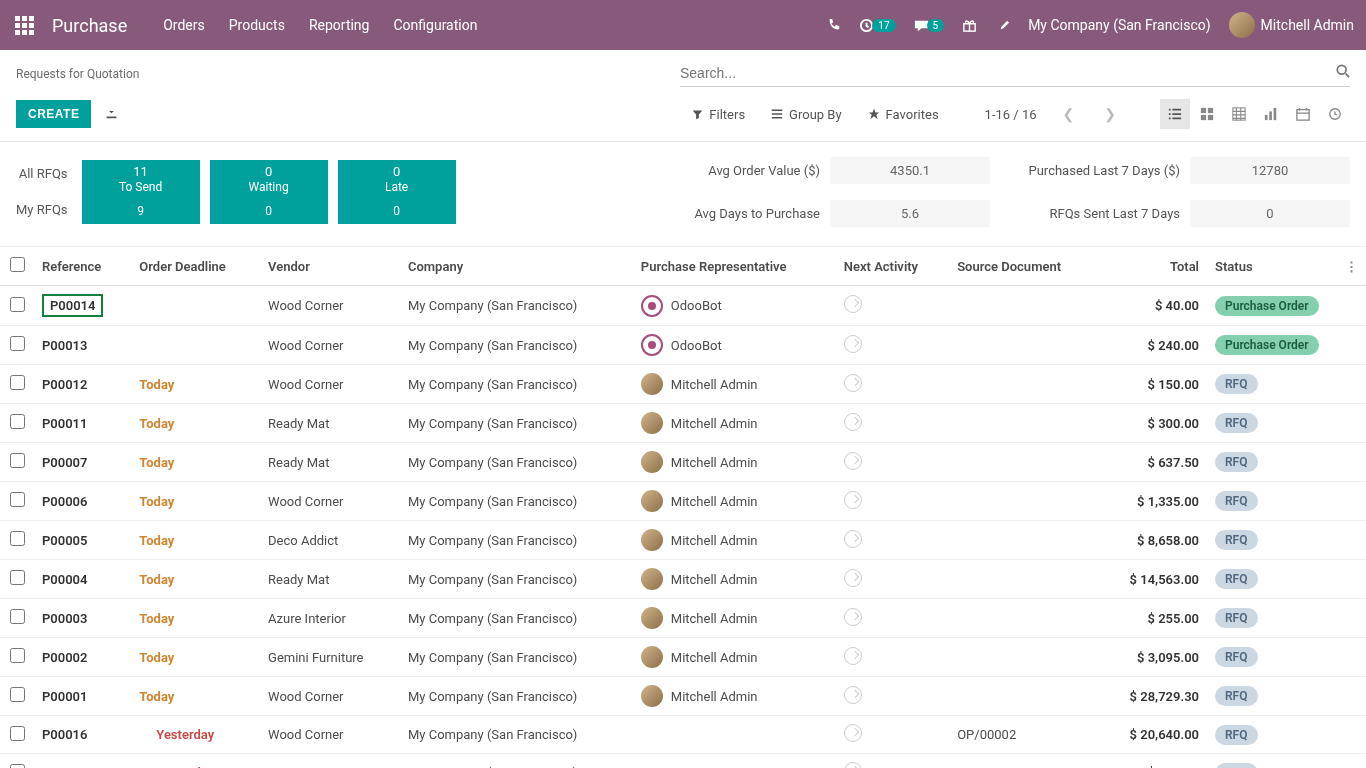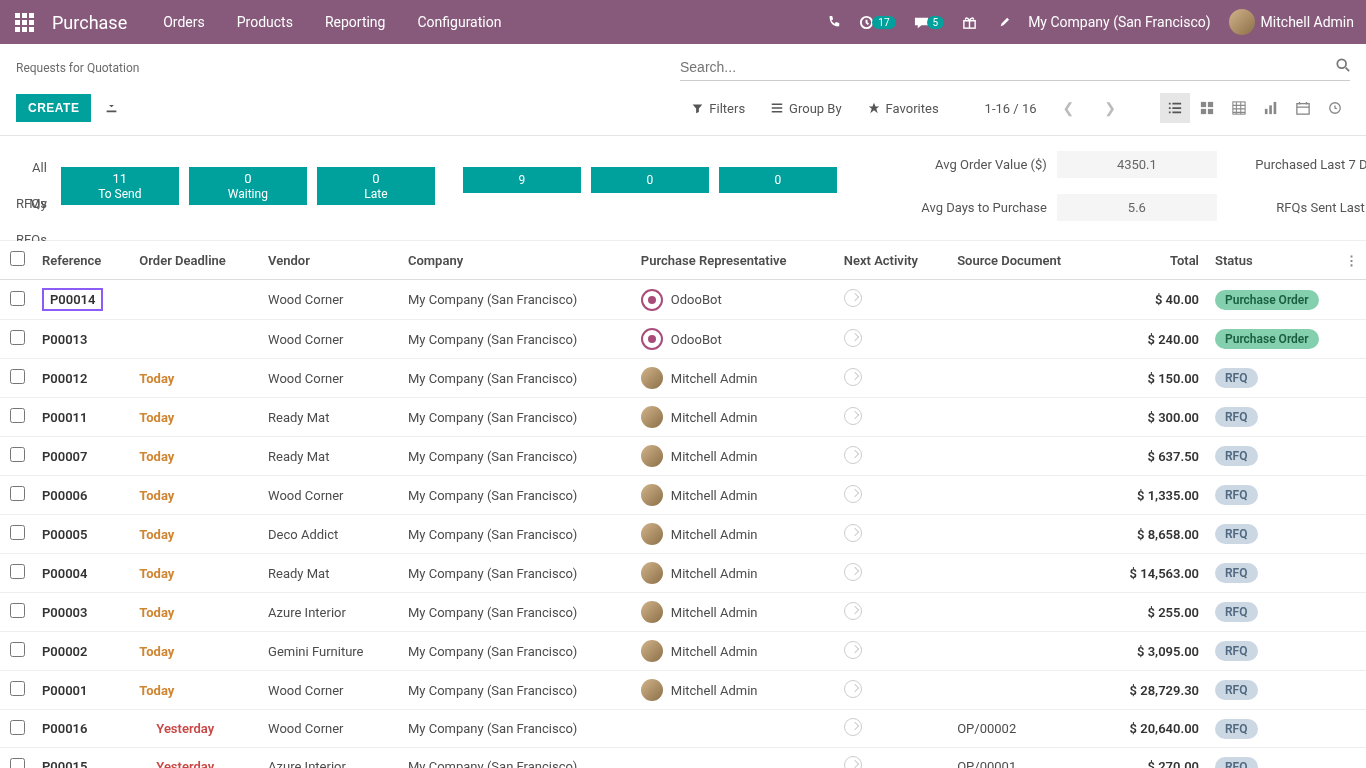--- a/index.html
+++ b/index.html
@@ -1,25 +1,25 @@
 <!DOCTYPE html>
 <html><head>
 <meta charset="utf-8">
 <style>
 * { box-sizing: border-box; margin: 0; padding: 0; }
 body { font-family: -apple-system, BlinkMacSystemFont, "Segoe UI", Roboto, "Helvetica Neue", Arial, sans-serif; font-size: 13px; color: #4c4c4c; background: #fff; overflow-x: hidden; }
 
 
-.navbar { background: #875A7B; height: 44px; display: flex; align-items: center; padding: 0 12px; color: #fff; }
+.navbar { background: #875A7B; height: 50px; display: flex; align-items: center; padding: 0 12px; color: #fff; }
 .navbar-left { display: flex; align-items: center; gap: 16px; }
 .apps-btn { width: 24px; height: 24px; display: inline-flex; align-items: center; justify-content: center; cursor: pointer; }
 .apps-grid { display: grid; grid-template-columns: repeat(3, 5px); grid-template-rows: repeat(3, 5px); gap: 2px; }
 .apps-grid span { background: #fff; width: 5px; height: 5px; }
 .app-name { font-size: 18px; font-weight: 400; }
-.nav-links { display: flex; gap: 32px; margin-left: 20px; }
+.nav-links { display: flex; gap: 24px; margin-left: 20px; }
 .nav-links a { color: #fff; text-decoration: none; font-size: 14px; cursor: pointer; }
 .navbar-right { margin-left: auto; display: flex; align-items: center; gap: 18px; }
 .sys-icon { color: #fff; font-size: 14px; cursor: pointer; position: relative; display: inline-flex; align-items: center; }
 .badge { background: #00A09D; color: #fff; border-radius: 9px; font-size: 10px; padding: 1px 6px; margin-left: -2px; vertical-align: top; }
 .company-name { font-size: 14px; }
 .avatar { width: 26px; height: 26px; border-radius: 50%; background: linear-gradient(135deg,#d2b48c,#8b6f47); display: inline-block; margin-right: 6px; }
 .user-name { font-size: 14px; }
 
 
 .control-panel { padding: 10px 16px 12px 16px; border-bottom: 1px solid #e5e5e5; }
@@ -38,41 +38,41 @@
 .pager-arrow { color: #bbb; cursor: pointer; font-size: 14px; padding: 4px; }
 .view-switch { display: flex; align-items: center; gap: 2px; margin-left: 14px; }
 .view-btn { width: 30px; height: 30px; display: inline-flex; align-items: center; justify-content: center; cursor: pointer; color: #555; }
 .view-btn.active { background: #e6e6e6; }
 
 
 .dashboard { display: flex; padding: 14px 16px 18px 16px; gap: 30px; border-bottom: 1px solid #eee; }
 .dash-left { display: flex; align-items: center; }
 .dash-labels { font-size: 13px; color: #555; text-align: right; padding-right: 14px; }
 .dash-labels div { height: 36px; line-height: 36px; }
-.dash-cards { display: flex; gap: 28px; flex-direction: row; justify-content: flex-end; }
+.dash-cards { display: flex; gap: 0; flex-direction: column; justify-content: flex-end; }
 .dash-card-row { display: flex; gap: 10px; }
 .dash-card { background: #00A09D; color: #fff; width: 118px; text-align: center; padding: 4px 0; font-size: 12px; cursor: pointer; }
 .dash-card.my { height: 26px; line-height: 18px; }
 .dash-card .num { font-size: 13px; line-height: 16px; }
 .dash-card .lbl { font-size: 12px; line-height: 14px; }
 
 .dash-right { display: flex; flex: 1; justify-content: flex-end; align-items: center; }
 .dash-right-table { display: grid; grid-template-columns: 190px 160px 200px 160px; row-gap: 16px; align-items: center; }
 .dash-metric-label { color: #555; font-size: 13px; text-align: right; padding-right: 10px; }
 .dash-metric-val { background: #f5f5f5; text-align: center; padding: 6px 10px; font-size: 13px; color: #666; cursor: pointer; }
 
 
 .table-wrap { overflow-y: auto; height: calc(768px - 46px - 88px - 100px); position: relative; }
 table { width: 100%; border-collapse: collapse; }
 thead th { text-align: left; font-weight: 600; font-size: 13px; color: #4c4c4c; padding: 10px 8px; border-bottom: 1px solid #ddd; background: #fff; }
 tbody td { padding: 8px 8px; border-bottom: 1px solid #eee; font-size: 13px; vertical-align: middle; }
 .check { width: 34px; text-align: center; }
 input[type="checkbox"] { width: 15px; height: 15px; cursor: pointer; accent-color: #666; }
 .col-ref { font-weight: 600; color: #333; }
-.highlighted-ref { border: 2px solid #8b5cf6; padding: 2px 6px; display: inline-block; }
+.highlighted-ref { border: 2px solid #15803d; padding: 2px 6px; display: inline-block; }
 .deadline-today { color: #d08530; font-weight: 700; }
 .deadline-yesterday { color: #c84845; font-weight: 600; margin-left: 17px; }
 .rep-cell { display: flex; align-items: center; gap: 8px; }
 .rep-avatar { width: 22px; height: 22px; border-radius: 50%; background: linear-gradient(135deg,#d2b48c,#8b6f47); display: inline-block; }
 .rep-avatar.bot { background: #fff; border: 2px solid #a84c7a; position: relative; }
 .rep-avatar.bot::after { content:""; position:absolute; width:8px; height:8px; border-radius:50%; background:#a84c7a; top:5px; left:5px; }
 .activity-empty { width: 18px; height: 18px; border: 1.5px solid #ccc; border-radius: 50%; display: inline-block; position: relative; }
 .activity-empty::after { content:""; position:absolute; width:5px; height:5px; border-right:1.5px solid #ccc; border-bottom:1.5px solid #ccc; top:4px; left:7px; transform: rotate(-45deg); }
 .col-total { text-align: right; font-weight: 600; color: #333; }
 .status-pill { display: inline-block; padding: 3px 10px; border-radius: 12px; font-size: 12px; font-weight: 600; }

